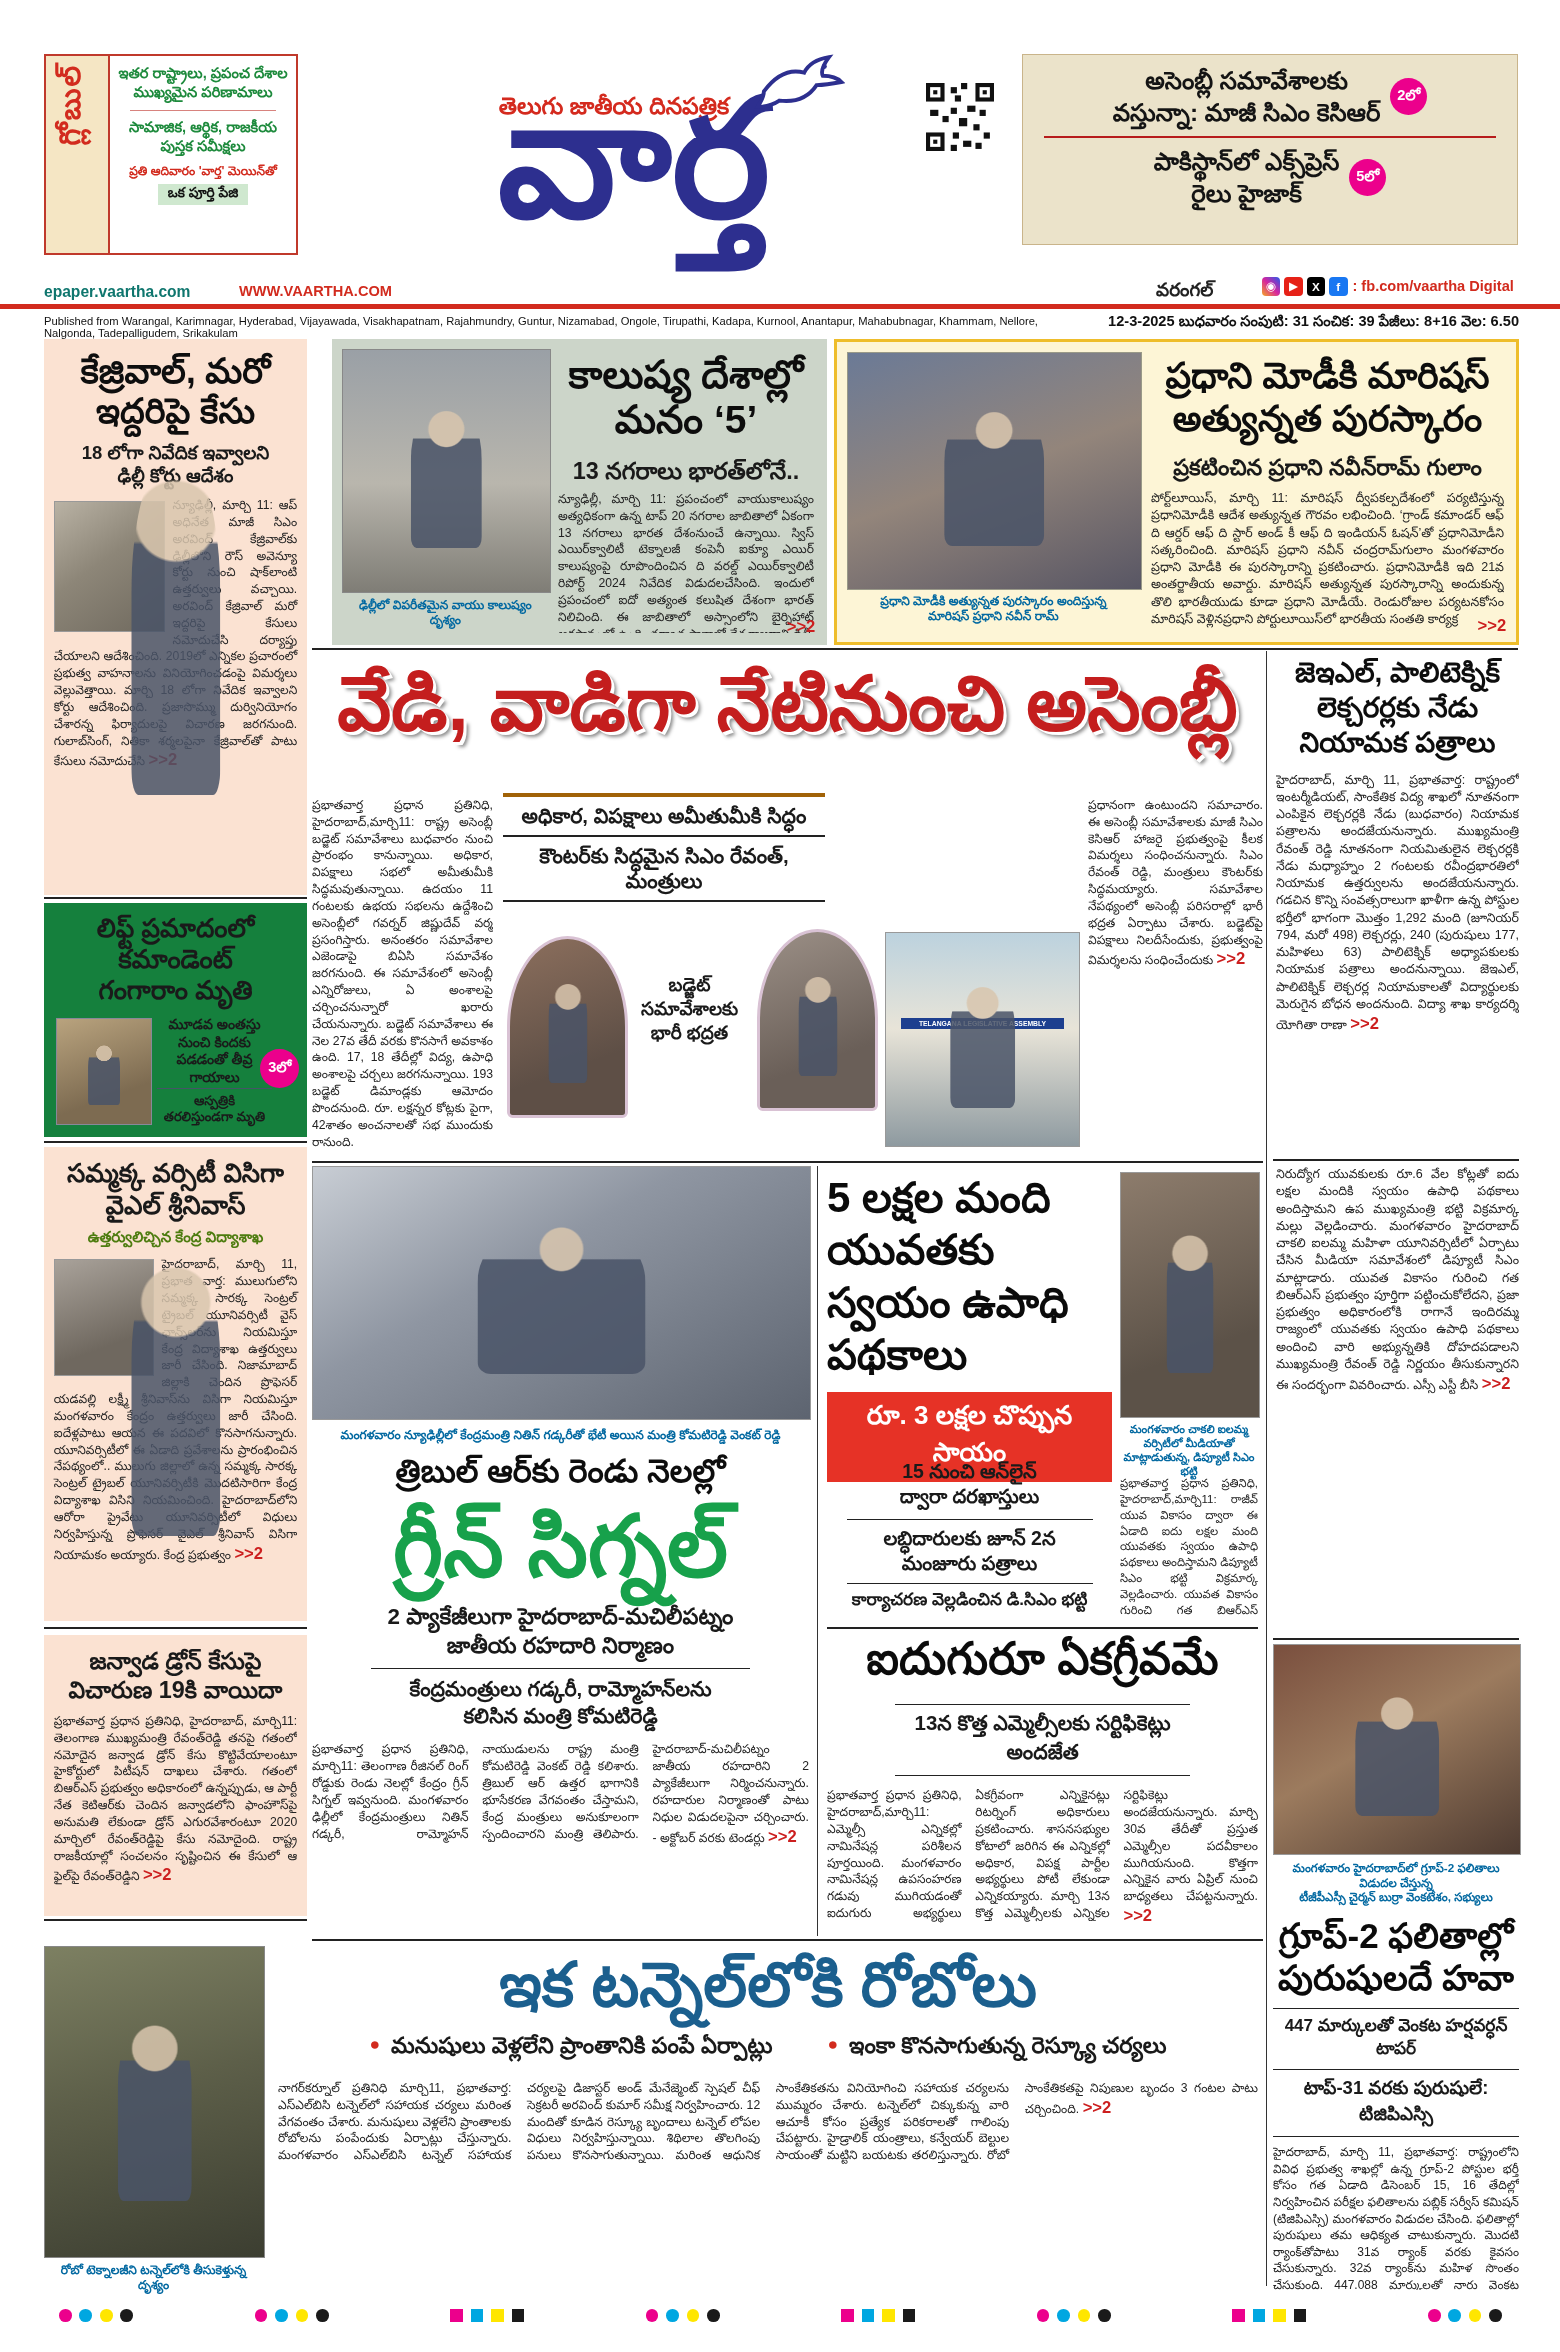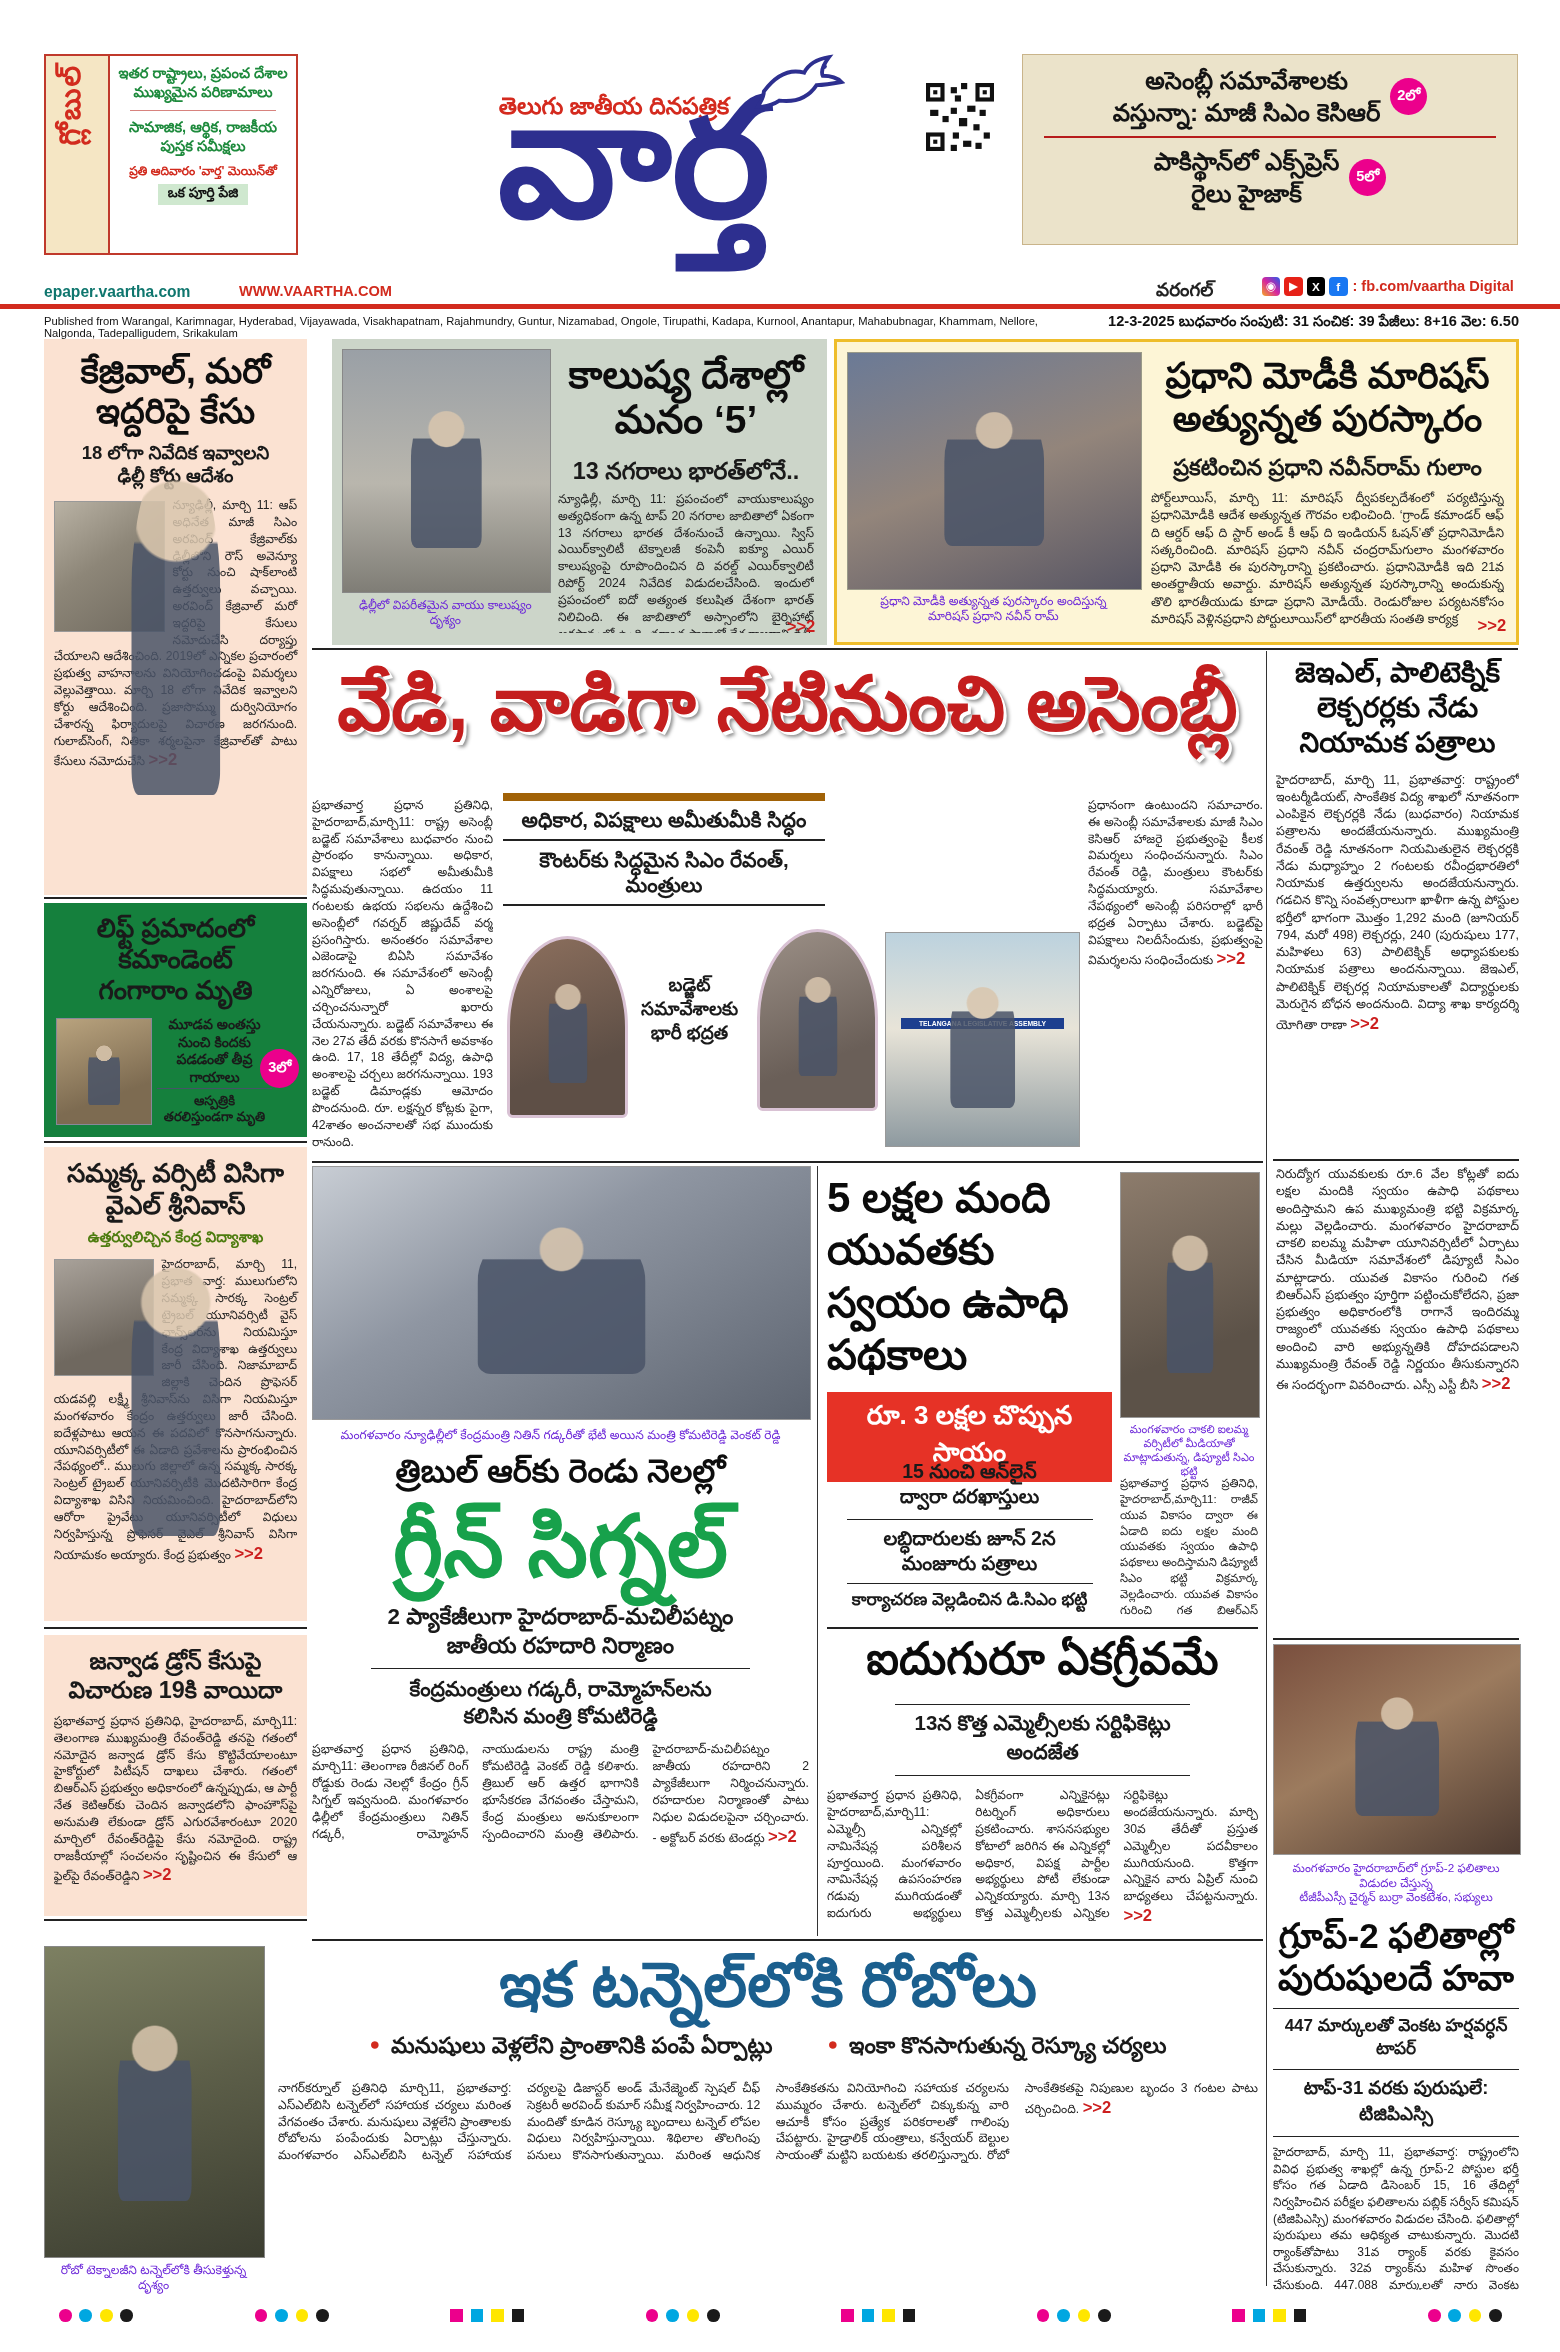--- a/index.html
+++ b/index.html
@@ -5,21 +5,21 @@
   html,body{margin:0;padding:0;background:#e8e8e8;}
   .page{position:relative;width:1560px;height:2352px;background:#fff;margin:0 auto;
         font-family:"Liberation Sans","DejaVu Sans",sans-serif;color:#1a1a1a;overflow:hidden;}
   .abs{position:absolute;}
   .pre{white-space:pre-line;}
   .ctr{text-align:center;}
   .jst{text-align:justify;}
   .b{font-weight:bold;}
   .body-txt{font-size:12.2px;line-height:1.38;color:#222;}
   .jump{color:#cc1f1f;font-weight:bold;font-size:16.6px;}
-  .caption{font-size:12.2px;font-weight:normal;color:#6d28d9;line-height:1.25;}
+  .caption{font-size:12.2px;font-weight:bold;color:#0369a1;line-height:1.25;}
   .rule-h{position:absolute;background:#222;height:2px;}
   .rule-v{position:absolute;background:#333;width:1px;}
   .red-rule{background:#d22b1e;}
   .photo{position:relative;background:linear-gradient(145deg,#b9b2a4 0%,#8d8678 45%,#6f695e 100%);overflow:hidden;}
   .photo:after{content:"";position:absolute;left:50%;top:22%;width:34%;height:60%;transform:translateX(-50%);
         background:radial-gradient(circle at 50% 18%, #d9c6ae 0 14%, transparent 15%),
                    linear-gradient(180deg,transparent 24%,#4a5468 25%);border-radius:40% 40% 8% 8%;opacity:.85;}
   .oval{border-radius:52% 52% 5.9px 5.9px;border:3.9px solid #d9c2d4;}
   .badge{display:inline-flex;align-items:center;justify-content:center;background:#ec008c;color:#fff;
          border-radius:50%;font-weight:bold;}
@@ -152,21 +152,21 @@
 
   <div class="rule-h" style="left:312px;top:648px;width:1206px;height:1.5px;"></div>
 
   <div class="abs" style="left:312px;top:651px;width:951px;height:505px;">
     <div class="b ctr" style="position:absolute;left:0;top:2px;width:100%;font-size:76px;color:#c41e1e;line-height:1.35;
                 text-shadow:2px 2px 0 #fff,2.9px 2.9px 0 #fff,4.9px 4.9px 3.9px rgba(0,0,0,.45);">వేడి, వాడిగా నేటినుంచి అసెంబ్లీ</div>
     <div class="body-txt jst" style="position:absolute;left:0;top:146px;width:181px;height:351px;overflow:hidden;">
       <span>ప్రభాతవార్త ప్రధాన ప్రతినిధి, హైదరాబాద్,మార్చి11: రాష్ట్ర అసెంబ్లీ బడ్జెట్ సమావేశాలు బుధవారం నుంచి ప్రారంభం కానున్నాయి. అధికార, విపక్షాలు సభలో అమీతుమీకి సిద్ధమవుతున్నాయి. ఉదయం 11 గంటలకు ఉభయ సభలను ఉద్దేశించి అసెంబ్లీలో గవర్నర్ జిష్ణుదేవ్ వర్మ ప్రసంగిస్తారు. అనంతరం సమావేశాల ఎజెండాపై బిఏసి సమావేశం జరగనుంది. ఈ సమావేశంలో అసెంబ్లీ ఎన్నిరోజులు, ఏ అంశాలపై చర్చించనున్నారో ఖరారు చేయనున్నారు. బడ్జెట్ సమావేశాలు ఈ నెల 27వ తేదీ వరకు కొనసాగే అవకాశం ఉంది. 17, 18 తేదీల్లో విద్య, ఉపాధి అంశాలపై చర్చలు జరగనున్నాయి. 193 బడ్జెట్ డిమాండ్లకు ఆమోదం పొందనుంది. రూ. లక్షన్నర కోట్లకు పైగా, 42శాతం అంచనాలతో సభ ముందుకు రానుంది.</span>
     </div>
     <div style="position:absolute;left:191px;top:142px;width:322px;">
-      <div class="deck" style="border-top:8px solid #a16207;">అధికార, విపక్షాలు అమీతుమీకి సిద్ధం</div>
+      <div class="deck" style="border-top:4px solid #a16207;">అధికార, విపక్షాలు అమీతుమీకి సిద్ధం</div>
       <div class="deck">కౌంటర్‌కు సిద్ధమైన సిఎం రేవంత్, మంత్రులు</div>
     </div>
     <div class="photo oval" style="position:absolute;left:195px;top:285px;width:115px;height:176px;background:linear-gradient(160deg,#8c6f5d,#5e4f46 70%);"></div>
     <div class="pre b ctr" style="position:absolute;left:314px;top:322px;width:127px;font-size:18.5px;line-height:1.3;">బడ్జెట్ సమావేశాలకు
 భారీ భద్రత</div>
     <div class="photo oval" style="position:absolute;left:445px;top:278px;width:115px;height:176px;background:linear-gradient(160deg,#9b8f86,#6a5f58 70%);"></div>
     <div class="photo" style="position:absolute;left:573px;top:281px;width:193px;height:213px;border:1px solid #999;
                 background:linear-gradient(180deg,#bcd2de 0%,#e8e4d8 45%,#8e9aa0 100%);">
       <div class="ctr" style="position:absolute;left:8%;top:40%;width:84%;background:#1d3f8f;color:#fff;font-size:6.8px;font-weight:bold;padding:2px 0;">TELANGANA LEGISLATIVE ASSEMBLY</div>
     </div>

